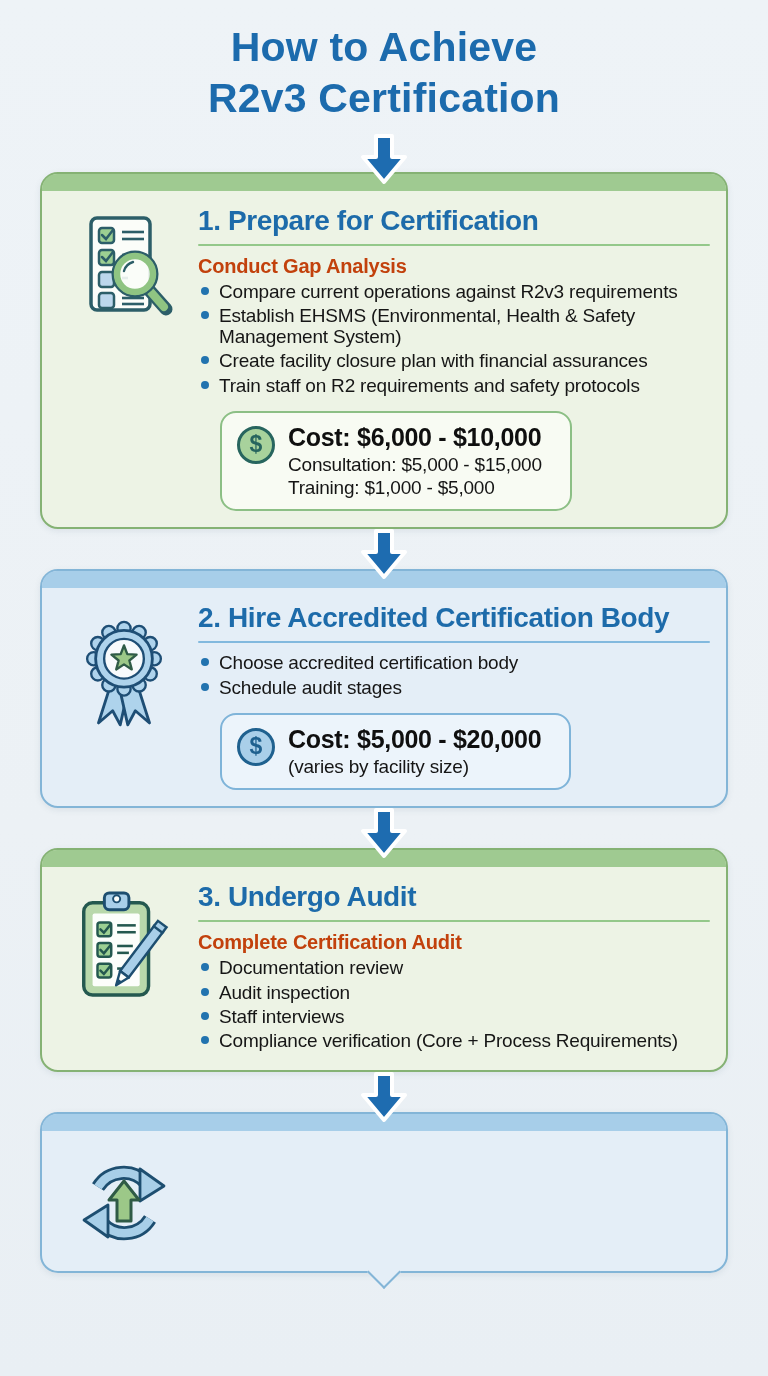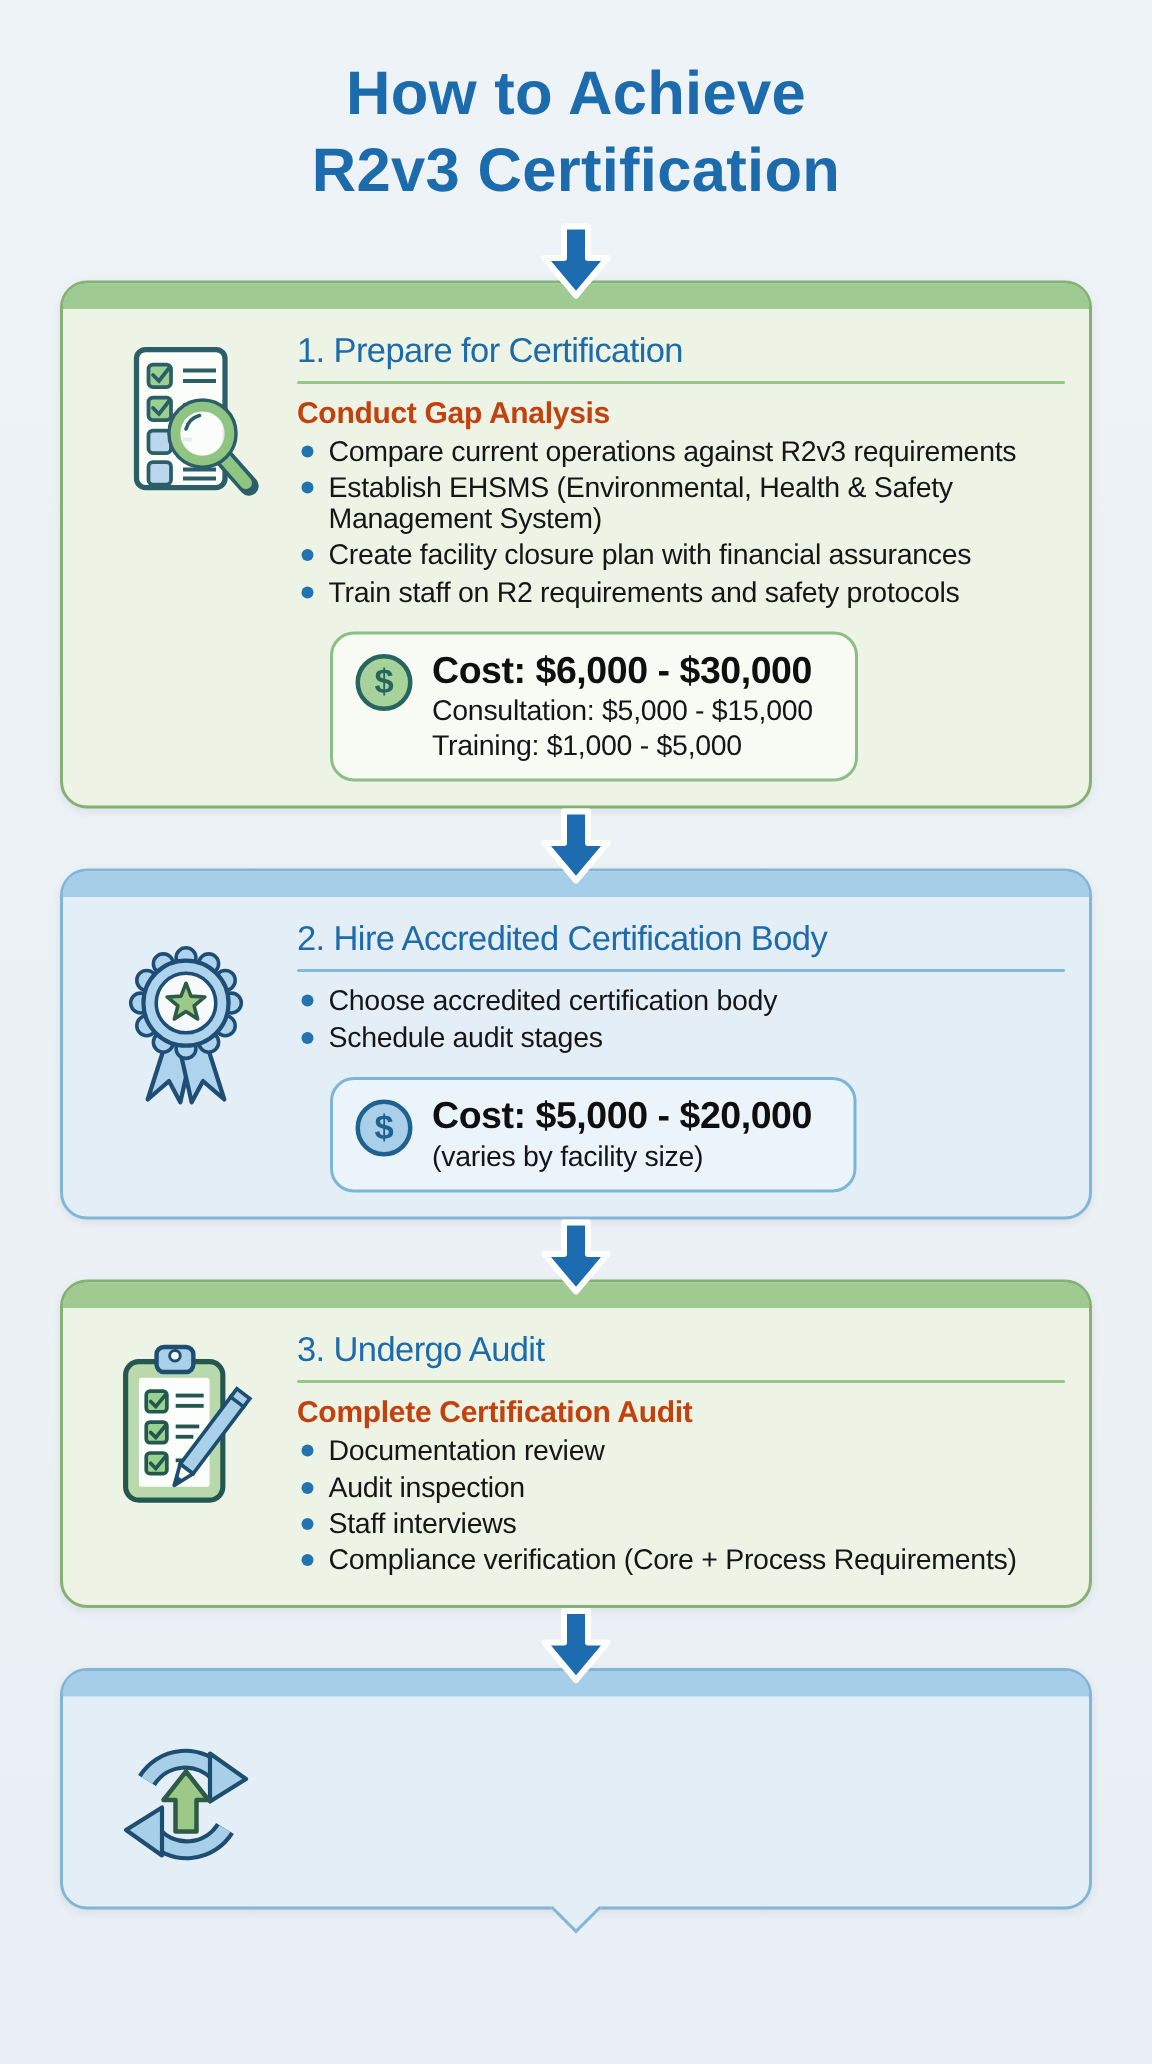--- a/index.html
+++ b/index.html
@@ -8,21 +8,21 @@
     height:1376px;
     background:linear-gradient(180deg,#eef3f7 0%, #ecf1f5 60%, #e9eff4 100%);
     font-family:"Liberation Sans", sans-serif;
     overflow:hidden;
     color:#161616;
   }
   .canvas { width:768px; height:1376px; position:relative; }
 
   
   .page-title {
-    padding-top:37px;
+    padding-top:22px;
     text-align:center;
     font-size:41px;
     font-weight:700;
     color:#1c6bad;
     line-height:1.24;
     letter-spacing:0.2px;
   }
 
   
   .flow-arrow {
@@ -54,22 +54,22 @@
     width:148px;
     flex:0 0 148px;
     display:flex;
     justify-content:center;
     align-items:flex-start;
     padding-top:10px;
   }
   .content-col { flex:1; min-width:0; padding-top:4px; }
 
   .step-heading {
-    font-size:23px;
-    font-weight:400;
+    font-size:28px;
+    font-weight:700;
     color:#1d6baa;
     letter-spacing:-0.4px;
     white-space:nowrap;
   }
   .rule { height:2px; margin:7px 0 9px; border-radius:1px; }
   .step-subheading {
     font-size:20px;
     font-weight:700;
     color:#c2410c;
     letter-spacing:-0.2px;
@@ -196,21 +196,21 @@
         <div class="step-subheading">Conduct Gap Analysis</div>
         <ul class="bullets">
             <li>Compare current operations against R2v3 requirements</li>
             <li>Establish EHSMS (Environmental, Health &amp; Safety Management System)</li>
             <li>Create facility closure plan with financial assurances</li>
             <li>Train staff on R2 requirements and safety protocols</li>
           </ul>
         <div class="cost-box">
           <span class="coin coin-green">$</span>
           <div class="cost-text">
-            <div class="cost-main">Cost: $6,000 - $30,000</div>
+            <div class="cost-main">Cost: $6,000 - $10,000</div>
             <ul class="cost-lines">
                 <li>Consultation: $5,000 - $15,000</li>
                 <li>Training: $1,000 - $5,000</li>
               </ul>
           </div>
         </div>
       </div>
     </div>
   </div>
 

